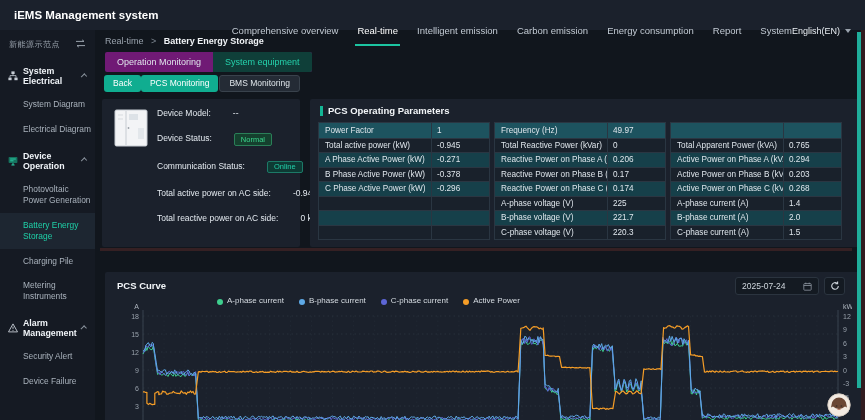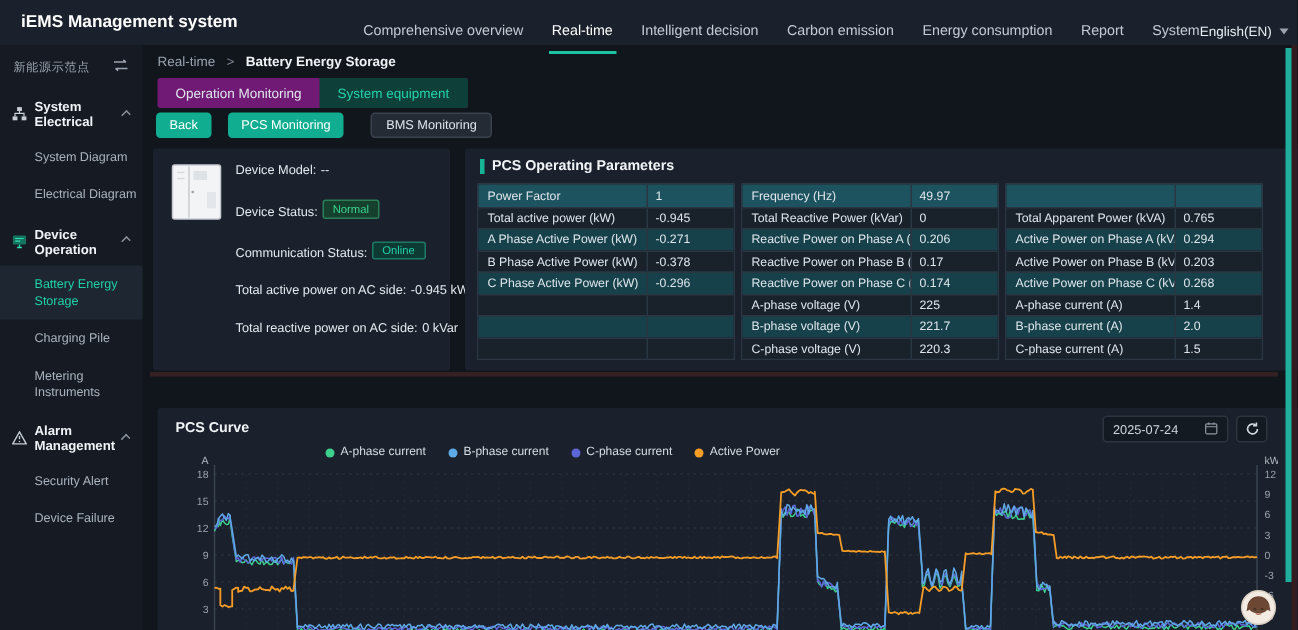--- a/index.html
+++ b/index.html
@@ -2,21 +2,21 @@
 <html><head>
 <meta charset="utf-8">
 <style>
   html,body{margin:0;padding:0}
   body{width:865px;height:420px;overflow:hidden;background:#0e1319;position:relative;
        font-family:"Liberation Sans",sans-serif;color:#e6ebf0;-webkit-font-smoothing:antialiased}
   
   .topbar{position:absolute;left:0;top:0;width:865px;height:30px;background:#1b212c;z-index:6;
           display:flex;align-items:center}
   .app-title{font-weight:bold;font-size:11.5px;color:#ffffff;margin-left:14px;white-space:nowrap}
-  .topnav{position:absolute;left:250px;right:14px;top:6px;height:30px;display:flex;align-items:center;justify-content:center}
+  .topnav{position:absolute;left:250px;right:14px;top:16px;height:30px;display:flex;align-items:center;justify-content:flex-end}
   .navlist{display:flex;gap:19px;align-items:center}
   .nav-item{font-size:9.5px;color:#c3cbd4;height:30px;line-height:30px;position:relative;cursor:pointer;white-space:nowrap}
   .nav-item.active{color:#ffffff}
   .nav-item.active::after{content:"";position:absolute;left:-2px;right:-2px;bottom:0;height:2px;background:#1cc4a1}
   .userarea{display:flex;gap:16px;align-items:center}
   .lang,.email{font-size:9px;color:#e8edf2;display:flex;align-items:center;cursor:pointer;white-space:nowrap}
   .caret{width:0;height:0;border-left:3.5px solid transparent;border-right:3.5px solid transparent;
          border-top:4px solid #9aa3ad;display:inline-block;margin-left:5px}
   
   .sidebar{position:absolute;left:0;top:30px;width:95px;bottom:0;background:#151a23;z-index:4}
@@ -34,30 +34,30 @@
   .breadcrumb{position:absolute;left:10px;top:6px;font-size:9px;color:#99a2ac}
   .breadcrumb .cur{color:#f0f3f6;font-weight:bold}
   .breadcrumb .sep{margin:0 5px;color:#7f8893}
   .tabbar{position:absolute;left:10px;top:22px;display:flex;background:#701a75;border-radius:2px;overflow:hidden}
   .tab{padding:5px 12px;font-size:9px;color:#dfe5eb;cursor:pointer;white-space:nowrap}
   .tab.active{background:#0f3f39;color:#25d2ac}
   .toolbar{position:absolute;left:9px;top:45px;display:flex;align-items:center}
   .btn{height:17px;line-height:17px;font-size:8.5px;border-radius:3px;padding:0 9px;cursor:pointer;white-space:nowrap}
   .btn.teal{background:#10ad90;color:#ffffff}
   .btn.dark{background:#242b35;color:#dfe5ea;border:1px solid #39424c;height:15px;line-height:15px}
-  .seg{display:flex;margin-left:11px;gap:18px}
+  .seg{display:flex;gap:1px}
   .panel{position:absolute;background:#1b212c;border-radius:2px}
   .device-panel{left:7px;top:69px;width:198px;height:148px}
   .params-panel{left:215px;top:69px;width:622px;height:148px}
   .curve-panel{left:10px;top:242px;width:786px;height:165px}
   .divider-red{position:absolute;left:5px;top:218px;width:752px;height:3px;background:#3a2125;opacity:.9}
   
   .dev-img{position:absolute;left:12px;top:10px}
   .dev-lines{position:absolute;left:55px;top:9px;display:flex;flex-direction:column;gap:15px;font-size:8.5px}
-  .dev-line{display:flex;align-items:flex-end;gap:3px;color:#e3e9ef;white-space:nowrap}
+  .dev-line{display:flex;align-items:flex-start;gap:22px;color:#e3e9ef;white-space:nowrap}
   .badge{font-size:7.5px;padding:1.5px 6px;border-radius:2px;line-height:1}
   .badge.normal{background:#15402e;color:#3bd48d;border:1px solid #2a7f58}
   .badge.online{background:#0e3a34;color:#22cfa9;border:1px solid #1c7a67}
   
   .ptitle{position:absolute;left:10px;top:6px;font-size:9.5px;font-weight:bold;color:#f2f5f8;display:flex;align-items:center;gap:5px}
   .ptitle::before{content:"";width:3px;height:10px;background:#14b695;display:inline-block}
   .ptables{position:absolute;left:8px;top:23px;display:flex;gap:4px}
   .ptable{width:172px;border:1px solid #2a3642;box-sizing:border-box}
   .prow{display:flex;height:14.5px;box-sizing:border-box;font-size:8.2px;color:#dfe6ec;align-items:center}
   .prow+.prow{border-top:1px solid #2a3642}
@@ -83,21 +83,21 @@
 </style>
 </head>
 <body>
 
 <div class="topbar">
   <div class="app-title">iEMS Management system</div>
   <div class="topnav">
     <div class="navlist">
         <div class="nav-item">Comprehensive overview</div>
         <div class="nav-item active">Real-time</div>
-        <div class="nav-item">Intelligent decision</div>
+        <div class="nav-item">Intelligent emission</div>
         <div class="nav-item">Carbon emission</div>
         <div class="nav-item">Energy consumption</div>
         <div class="nav-item">Report</div>
         <div class="nav-item">System</div>
       </div>
     <div class="userarea">
       <div class="lang">
         <span>English(EN)</span>
         <span class="caret"></span>
       </div>
@@ -134,20 +134,21 @@
         <span class="gicon">
           <svg width="10" height="10" viewBox="0 0 10 10">
             <rect x="0.6" y="1" width="8.8" height="6" rx="0.8" fill="#16735f"></rect>
             <path d="M2.2 3 H7.8 M2.2 4.8 H5.5" stroke="#2fe0b4" stroke-width="0.8"></path>
             <path d="M3.4 9 H6.6 M5 7 V9" stroke="#2fe0b4" stroke-width="0.9" fill="none"></path>
           </svg>
         </span>
         <span>Device Operation</span>
         <span class="chev"></span>
       </div>
+      <div class="side-item">Photovoltaic Power Generation</div>
       <div class="side-item active">Battery Energy Storage</div>
       <div class="side-item">Charging Pile</div>
       <div class="side-item">Metering Instruments</div>
       <div class="grp-head">
         <span class="gicon">
           <svg width="10" height="10" viewBox="0 0 10 10">
             <path d="M5 0.9 L9.5 8.9 H0.5 Z" fill="none" stroke="#c7ced6" stroke-width="0.9"></path>
             <path d="M5 3.6 V5.9" stroke="#c7ced6" stroke-width="0.9"></path>
             <circle cx="5" cy="7.3" r="0.55" fill="#c7ced6"></circle>
           </svg>

